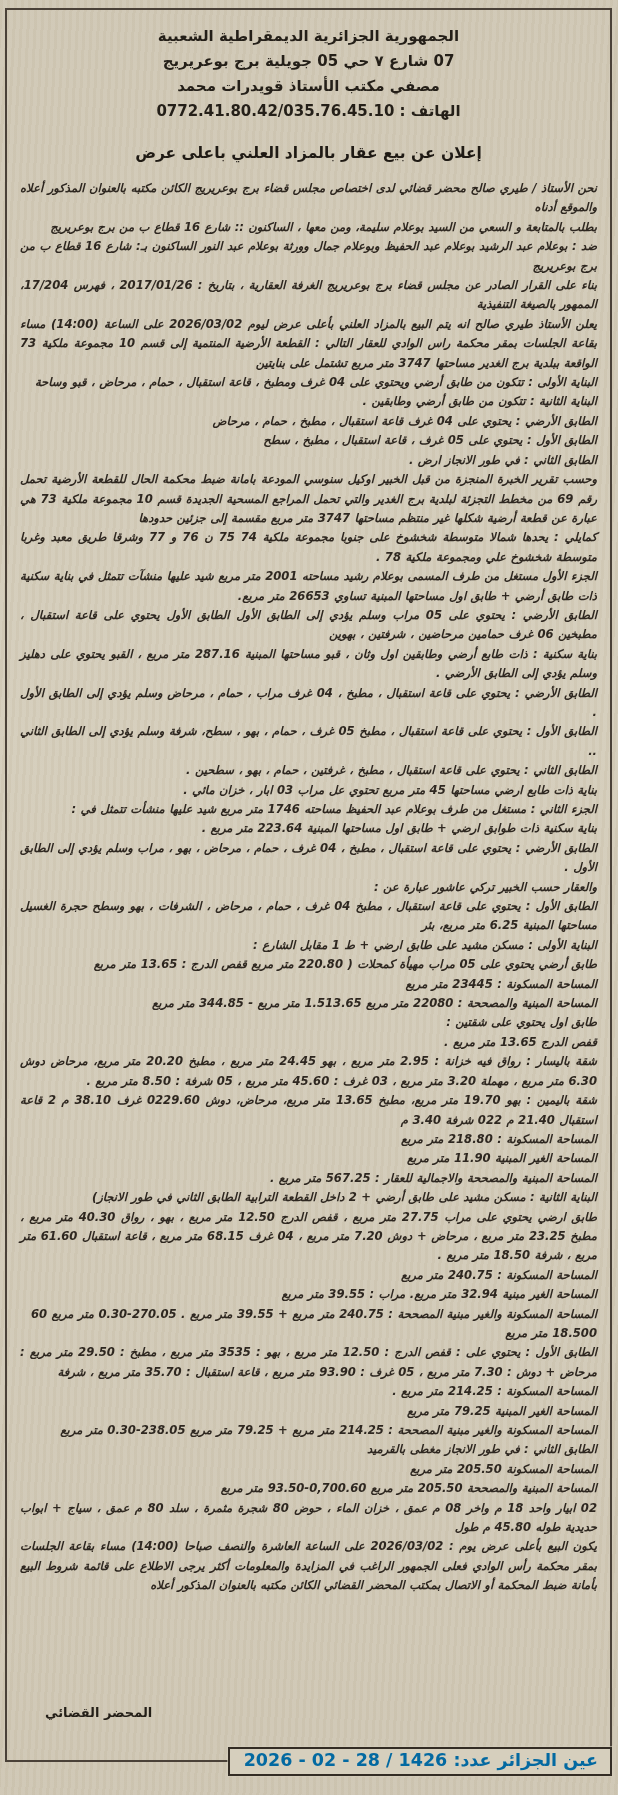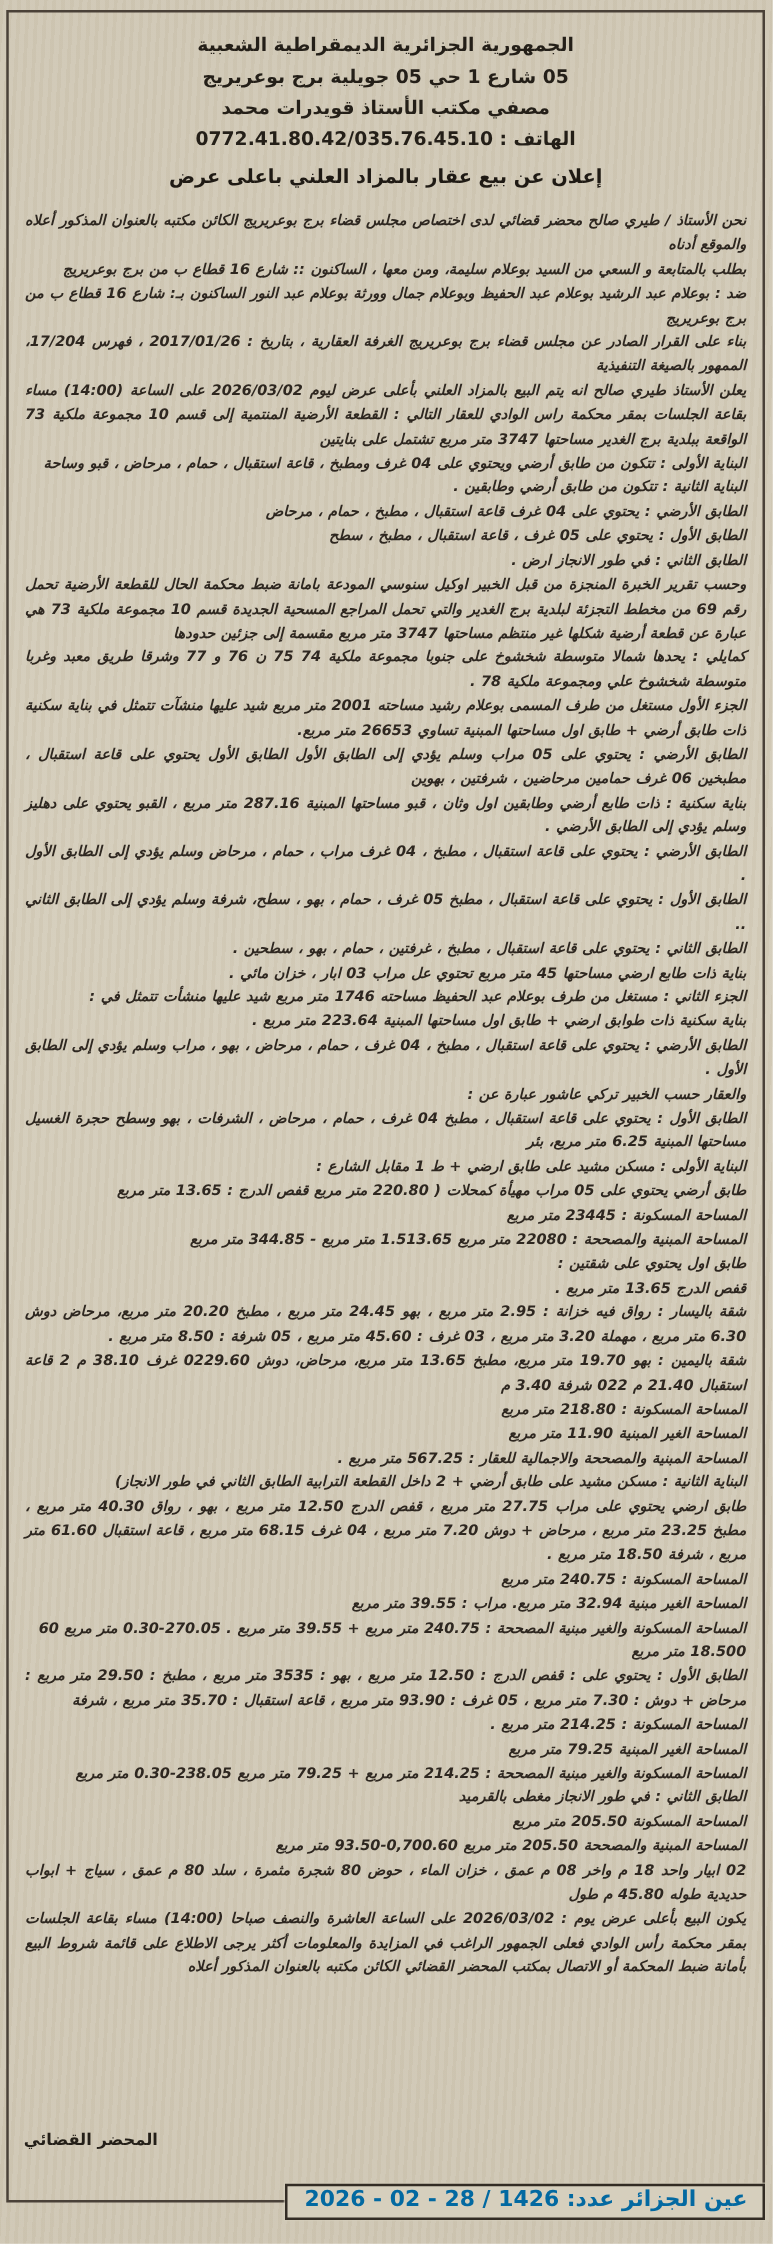--- a/index.html
+++ b/index.html
@@ -27,41 +27,41 @@
     font-weight: bold;
     font-size: 15px;
     line-height: 25px;
     color: #241f18;
     letter-spacing: 0.2px;
   }
   .ad-title {
     font-weight: bold;
     font-size: 15.5px;
     line-height: 26px;
-    margin-top: 4px;
+    margin-top: 16px;
     color: #1f1a14;
   }
   .body-text {
     direction: rtl;
     margin-top: 13px;
     font-size: 11.6px;
     line-height: 19.4px;
     font-weight: bold;
     color: #2e2720;
   }
   .body-text p {
     margin: 0;
     text-align: justify;
     text-align-last: right;
     word-spacing: 0.4px;
     font-style: italic;
   }
   .signature {
     position: absolute;
-    left: 12px; bottom: 40px;
+    left: 38px; bottom: 40px;
     font-weight: bold;
     font-size: 13px;
     color: #241f18;
     direction: rtl;
   }
   .edition-box {
     position: absolute;
     right: -2px; bottom: -16px;
     border: 2px solid #332c24;
     padding: 1px 12px 4px 14px;
@@ -77,21 +77,21 @@
   }
 </style>
 </head>
 <body>
 
 <div class="page">
   <div class="frame">
 
     <div class="header">
       <div class="h-line">الجمهورية الجزائرية الديمقراطية الشعبية</div>
-      <div class="h-line">05 شارع 1 حي 05 جويلية برج بوعريريج</div>
+      <div class="h-line">07 شارع ٧ حي 05 جويلية برج بوعريريج</div>
       <div class="h-line">مصفي مكتب الأستاذ قويدرات محمد</div>
       <div class="h-line">الهاتف : 0772.41.80.42/035.76.45.10</div>
       <div class="ad-title">إعلان عن بيع عقار بالمزاد العلني باعلى عرض</div>
     </div>
 
     <div class="body-text">
         <p>نحن الأستاذ / طيري صالح محضر قضائي لدى اختصاص مجلس قضاء برج بوعريريج الكائن مكتبه بالعنوان المذكور أعلاه والموقع أدناه</p>
         <p>بطلب بالمتابعة و السعي من السيد بوعلام سليمة، ومن معها ، الساكنون :: شارع 16 قطاع ب من برج بوعريريج</p>
         <p>ضد : بوعلام عبد الرشيد بوعلام عبد الحفيظ وبوعلام جمال وورثة بوعلام عبد النور الساكنون بـ: شارع 16 قطاع ب من برج بوعريريج</p>
         <p>بناء على القرار الصادر عن مجلس قضاء برج بوعريريج الغرفة العقارية ، بتاريخ : 2017/01/26 ، فهرس 17/204، الممهور بالصيغة التنفيذية</p>

